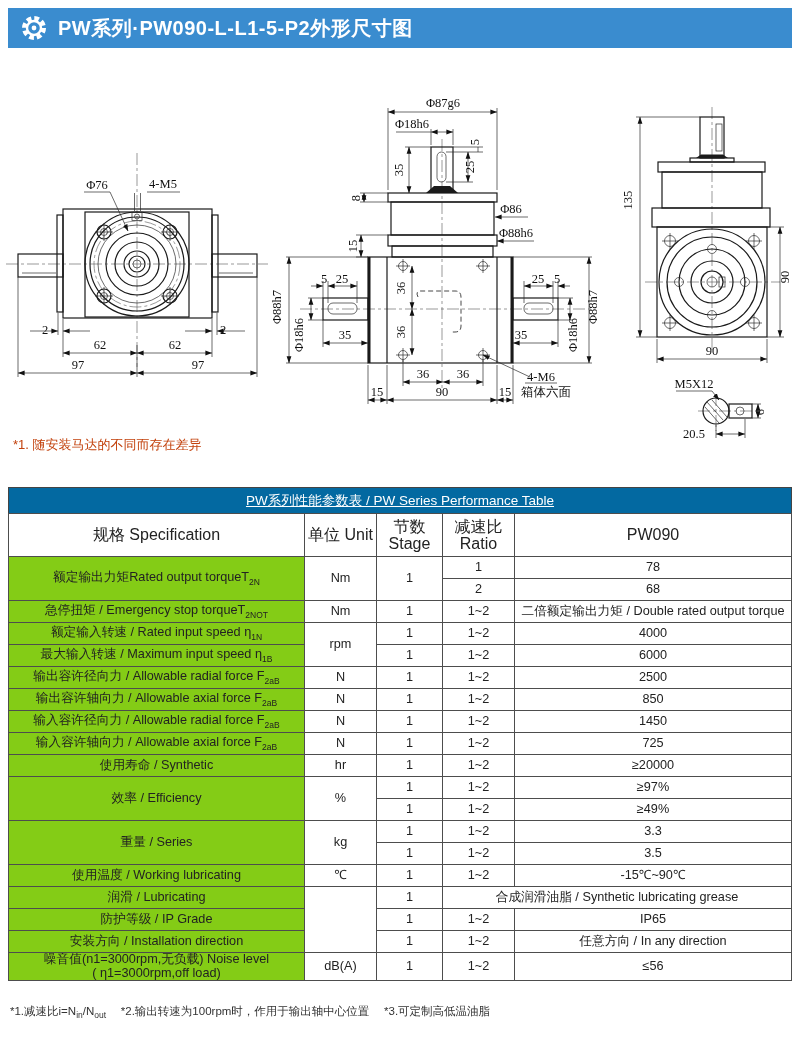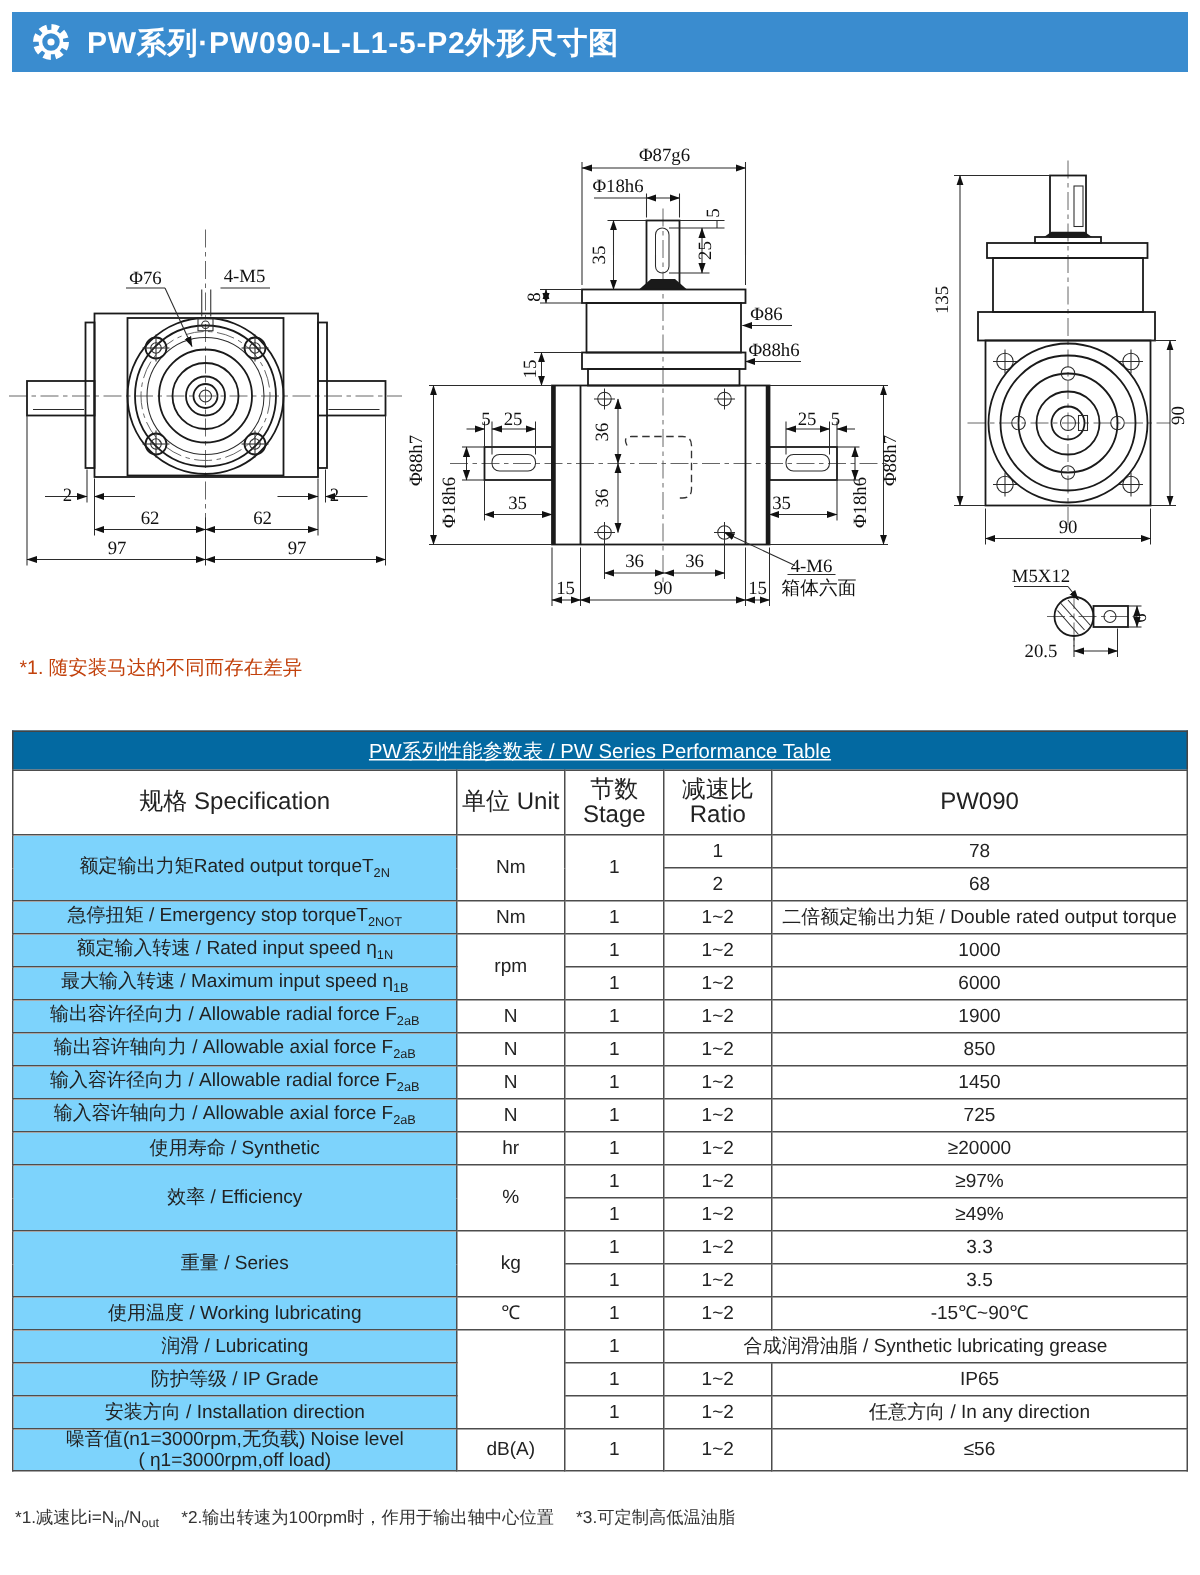--- a/index.html
+++ b/index.html
@@ -24,21 +24,21 @@
   svg text.dim{font:12.5px "Liberation Serif",serif;text-anchor:middle;fill:#111}
 
   
   .tablewrap{position:absolute;left:8px;top:487px;width:784px}
   .ttitle{height:26px;color:#fff;font-size:13.5px;display:flex;align-items:center;
        justify-content:center;border:1px solid #444;border-bottom:none;box-sizing:border-box}
   table{width:100%;border-collapse:collapse;table-layout:fixed}
   th,td{border:1px solid #4d4d4d;text-align:center;font-size:12.7px;
        padding:0 2px;height:21px;line-height:1.08;color:#222;overflow:hidden}
   thead th{height:42px;font-weight:normal;font-size:16px}
-  td.spec{background:#7dd3fc}
+  td.spec{background:#84cc16}
   sub{font-size:8.5px}
   .foot{position:absolute;left:10px;top:1004px;font-size:11.5px;color:#333;white-space:nowrap}
 </style>
 </head>
 <body>
 
 <div class="hdr" style="background: rgb(58, 140, 207); padding-left: 12px;">
   <span style="display:flex">
     <svg width="28" height="28" viewBox="0 0 28 28">
       <circle cx="14" cy="14" r="9.5" fill="none" stroke="#fff" stroke-width="5" stroke-dasharray="4.6 2.86"></circle>
@@ -400,34 +400,34 @@
           <td>Nm</td>
           <td>1</td>
           <td>1~2</td>
           <td>二倍额定输出力矩 / Double rated output torque</td>
         </tr>
         <tr>
           <td class="spec">额定输入转速 / Rated input speed η<sub>1N</sub></td>
           <td rowspan="2">rpm</td>
           <td>1</td>
           <td>1~2</td>
-          <td>1000</td>
+          <td>4000</td>
         </tr>
         <tr>
           <td class="spec">最大输入转速 / Maximum input speed η<sub>1B</sub></td>
           <td>1</td>
           <td>1~2</td>
           <td>6000</td>
         </tr>
         <tr>
           <td class="spec">输出容许径向力 / Allowable radial force F<sub>2aB</sub></td>
           <td>N</td>
           <td>1</td>
           <td>1~2</td>
-          <td>1900</td>
+          <td>2500</td>
         </tr>
         <tr>
           <td class="spec">输出容许轴向力 / Allowable axial force F<sub>2aB</sub></td>
           <td>N</td>
           <td>1</td>
           <td>1~2</td>
           <td>850</td>
         </tr>
         <tr>
           <td class="spec">输入容许径向力 / Allowable radial force F<sub>2aB</sub></td>

